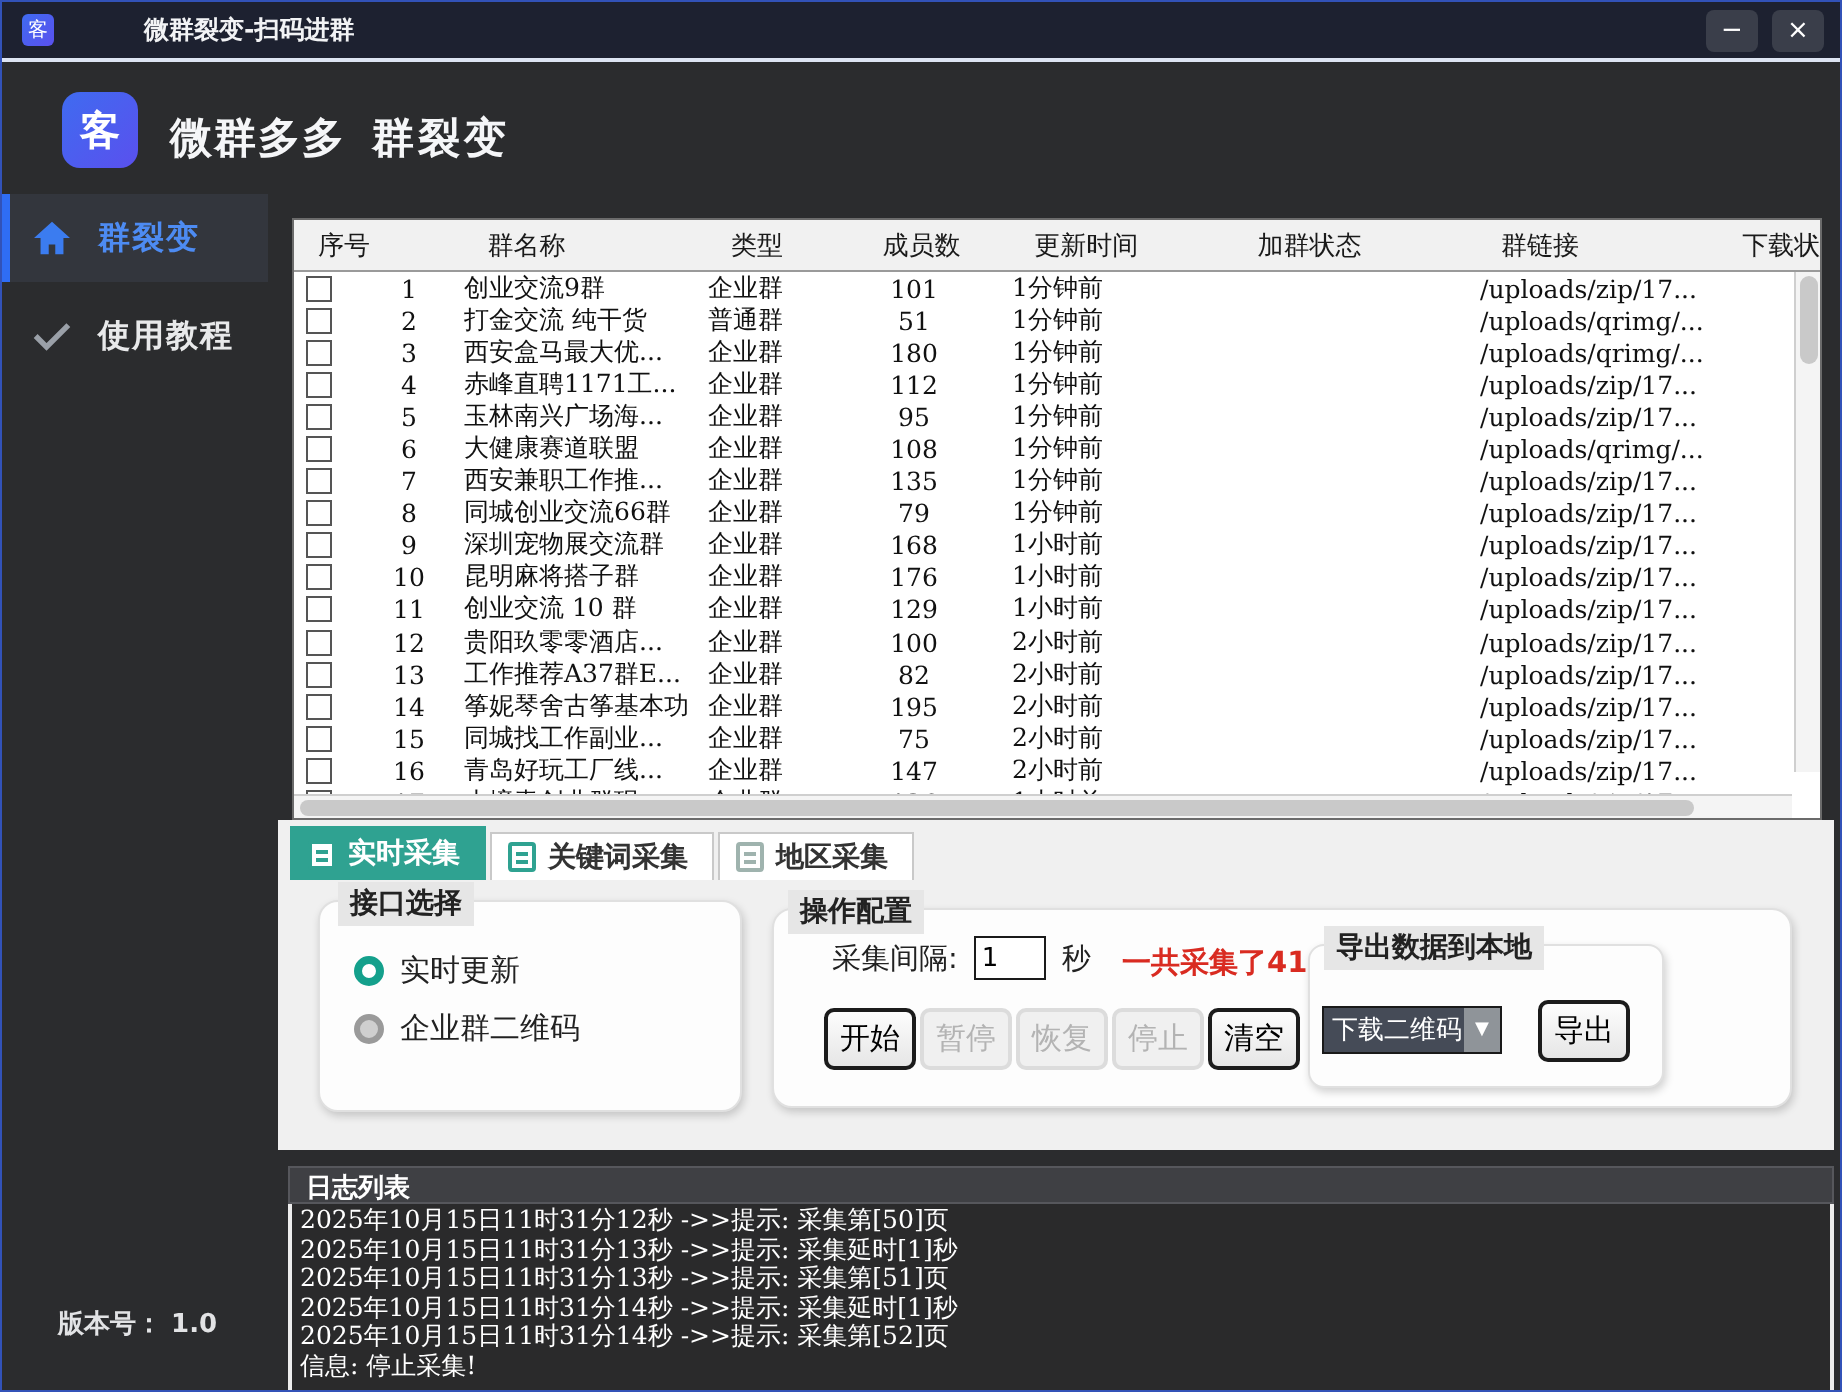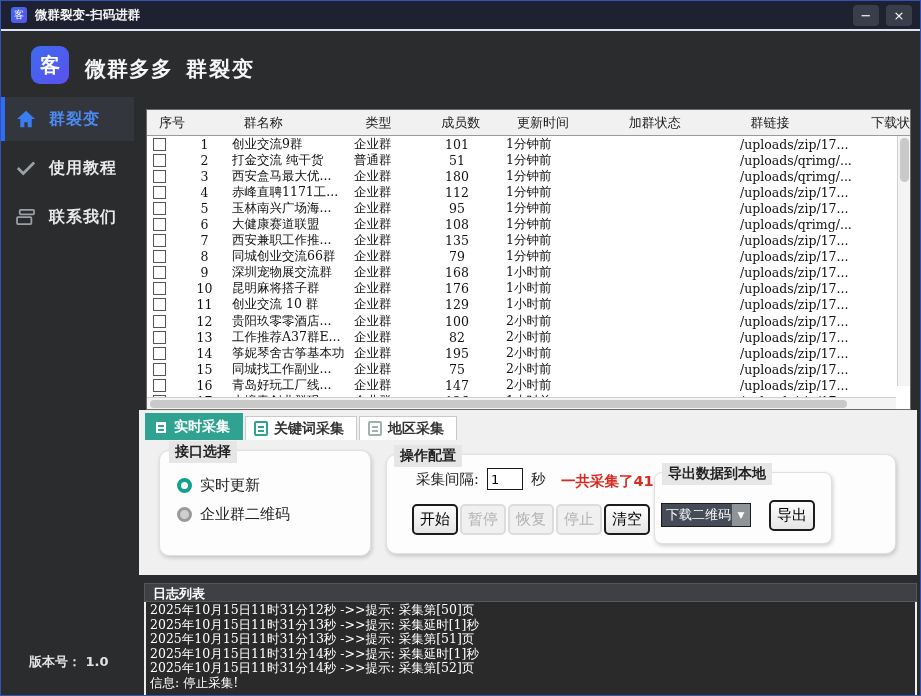--- a/index.html
+++ b/index.html
@@ -6,21 +6,21 @@
   html,body { width:921px; height:696px; }
   body { font-family:"DejaVu Sans","Liberation Sans",sans-serif; background:#2b2c2e; position:relative;
          border:1px solid #3252b8; overflow:hidden; }
 
   
   .titlebar { position:absolute; top:0; left:0; width:100%; height:30px; background:#1d2130;
               display:flex; align-items:center; border-bottom:2px solid #dde4f2; }
   .titlebar .appicon { width:16px; height:16px; margin:0 8px 0 10px; border-radius:3px;
                        background:linear-gradient(135deg,#3f6bf0,#5a50ee); color:#fff; font-size:10px;
                        display:flex; align-items:center; justify-content:center; }
-  .titlebar .title { color:#f2f3f5; font-size:12.5px; font-weight:bold; }
+  .titlebar .title { color:#f2f3f5; font-size:12.5px; font-weight:bold;margin-left:37px; }
   .winbtns { position:absolute; right:8px; top:4px; display:flex; gap:7px; }
   .winbtn { width:26px; height:21px; background:#3a3e4a; color:#fff; border-radius:4px;
             display:flex; align-items:center; justify-content:center; font-size:13px; cursor:default; }
 
   
   .header { position:absolute; top:32px; left:0; width:100%; height:64px; }
   .logo { position:absolute; left:30px; top:13px; width:38px; height:38px; border-radius:9px;
           background:linear-gradient(135deg,#3f6bf0,#5a50ee); color:#fff; font-size:20px; font-weight:bold;
           display:flex; align-items:center; justify-content:center; }
   .brand { position:absolute; left:84px; top:22px; color:#f5f6f8; font-size:21px; font-weight:bold; letter-spacing:1px; }
@@ -135,29 +135,20 @@
         <div class="slabel">群裂变</div>
       </div>
       <div class="side-item">
         <div class="sicon">
           <svg width="20" height="16" viewBox="0 0 22 16">
             <path d="M2 8 8 14 20 2" stroke="#9aa0a8" stroke-width="3" fill="none"></path>
           </svg>
         </div>
         <div class="slabel">使用教程</div>
       </div>
-      <div class="side-item">
-        <div class="sicon">
-          <svg width="20" height="17" viewBox="0 0 22 19">
-            <rect x="4" y="1" width="16" height="5" rx="1" fill="none" stroke="#9aa0a8" stroke-width="2"></rect>
-            <rect x="1" y="9" width="16" height="8" rx="1" fill="none" stroke="#9aa0a8" stroke-width="2"></rect>
-          </svg>
-        </div>
-        <div class="slabel">联系我们</div>
-      </div>
     </div>
   <div class="version">版本号： 1.0</div>
 </div>
 
 <div class="table-panel">
   <div class="thead" id="thead">
       <div class="hc" style="width: 85px;">序号</div>
       <div class="hc" style="width: 122px;">群名称</div>
       <div class="hc" style="width: 76px;">类型</div>
       <div class="hc" style="width: 76px;">成员数</div>

